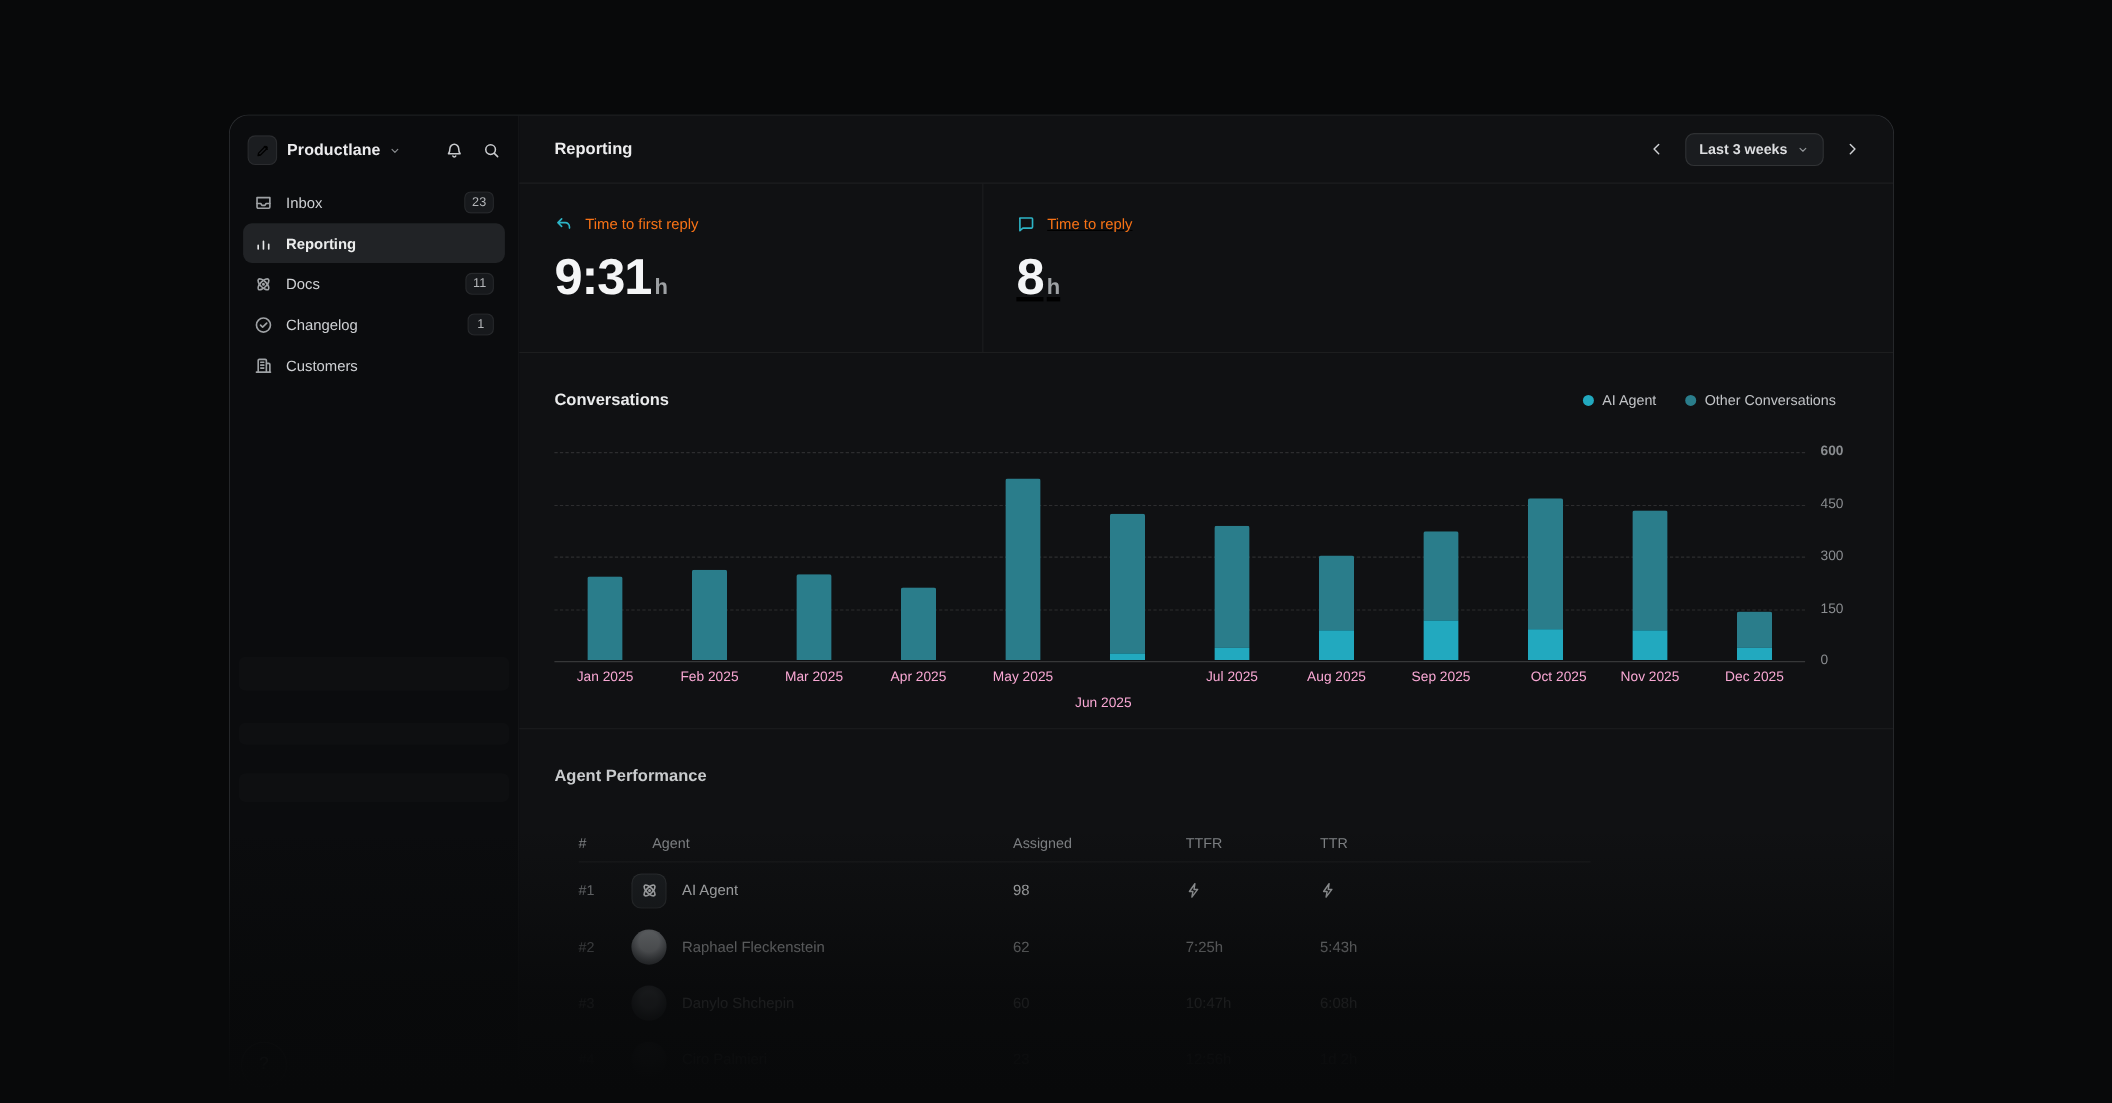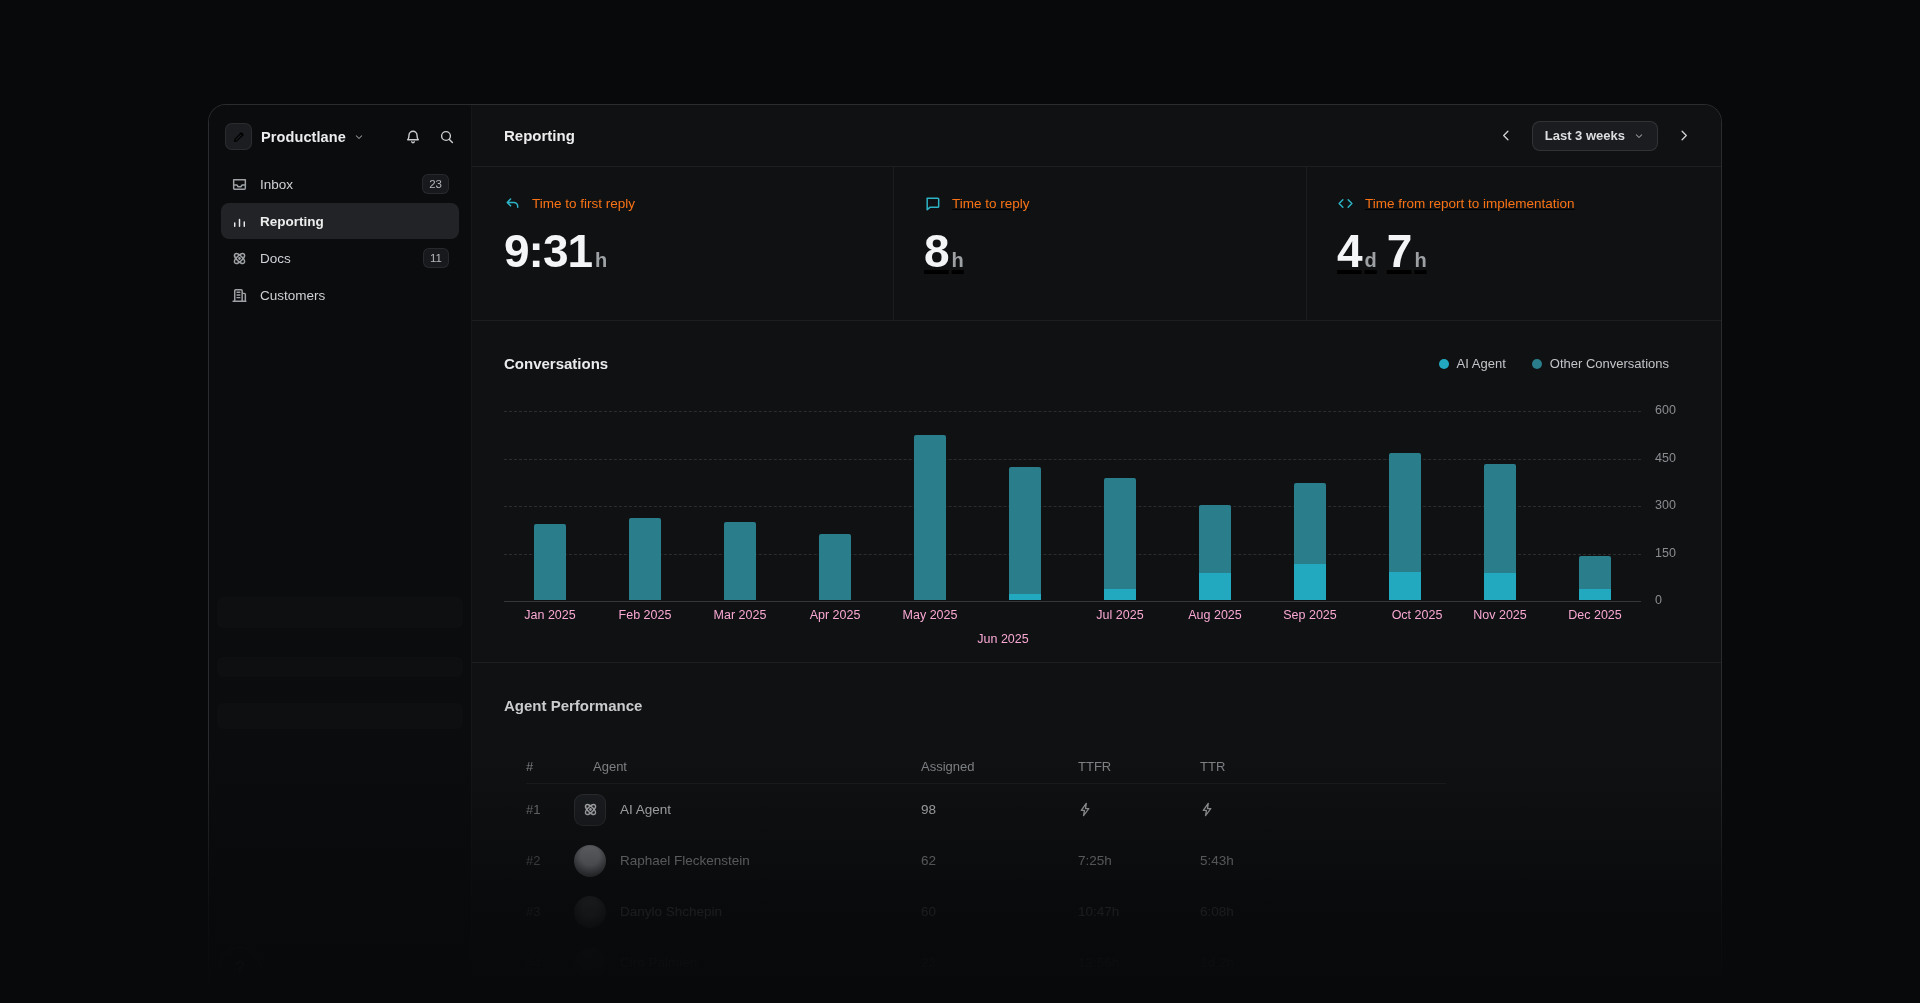--- a/index.html
+++ b/index.html
@@ -156,20 +156,30 @@
               <ellipse cx="8" cy="8" rx="6" ry="2.6" transform="rotate(-45 8 8)"></ellipse>
               <circle cx="8" cy="8" r="0.6" fill="currentColor"></circle>
             </svg>
           </span>
           <span class="lbl">Docs</span>
           <span class="badge">11</span>
         </div>
         <div class="sb-item">
           <span class="icn" style="display: flex;">
             <svg width="17" height="17" viewBox="0 0 16 16" fill="none" stroke="currentColor" stroke-width="1.4" stroke-linecap="round" stroke-linejoin="round">
+              <circle cx="8" cy="8" r="6"></circle>
+              <path d="M5.5 8l1.8 1.8L10.8 6.3"></path>
+            </svg>
+          </span>
+          <span class="lbl">Changelog</span>
+          <span class="badge">1</span>
+        </div>
+        <div class="sb-item">
+          <span class="icn" style="display: flex;">
+            <svg width="17" height="17" viewBox="0 0 16 16" fill="none" stroke="currentColor" stroke-width="1.4" stroke-linecap="round" stroke-linejoin="round">
               <path d="M3.5 13.5v-10a1 1 0 0 1 1-1h5a1 1 0 0 1 1 1v10M10.5 6h2a1 1 0 0 1 1 1v6.5M2 13.5h12M5.7 5h2.6M5.7 7.5h2.6M5.7 10h2.6"></path>
             </svg>
           </span>
           <span class="lbl">Customers</span>
         </div>
       </nav>
     <div class="sk-band" style="top:492px;height:31px"></div>
     <div class="sk-band" style="top:552px;height:20px"></div>
     <div class="sk-band" style="top:598px;height:26px"></div>
   </aside>
@@ -215,31 +225,20 @@
           <div class="m-top">
             <span class="micn" style="display: flex;">
               <svg width="17" height="17" viewBox="0 0 16 16" fill="none" stroke="currentColor" stroke-width="1.4" stroke-linecap="round" stroke-linejoin="round">
                 <path d="M3 3h10a.8.8 0 0 1 .8.8v7a.8.8 0 0 1-.8.8H5.5L3 13.8V3.8A.8.8 0 0 1 3 3z"></path>
               </svg>
             </span>
             <span class="m-label">Time to reply</span>
           </div>
           <div class="m-val"><span>8</span><span class="unit">h</span></div>
         </div>
-        <div class="metric">
-          <div class="m-top">
-            <span class="micn" style="display: flex;">
-              <svg width="17" height="17" viewBox="0 0 16 16" fill="none" stroke="currentColor" stroke-width="1.4" stroke-linecap="round" stroke-linejoin="round">
-                <path d="M5.5 4.5L2 8l3.5 3.5M10.5 4.5L14 8l-3.5 3.5"></path>
-              </svg>
-            </span>
-            <span class="m-label">Time from report to implementation</span>
-          </div>
-          <div class="m-val"><span>4</span><span class="unit">d</span><span>7</span><span class="unit">h</span></div>
-        </div>
       </section>
 
     <section class="conv">
       <div class="conv-head">
         <h2>Conversations</h2>
         <div class="legend" id="legend">
             <div class="leg-item">
               <span class="dot" style="background: rgb(34, 169, 191);"></span>
               <span>AI Agent</span>
             </div>
@@ -252,21 +251,21 @@
       <div class="plot" id="plot">
           <div class="gridline zero" style="top: 190px;"></div>
           <div class="ylab" style="top: 182px;">0</div>
           <div class="gridline" style="top: 142.5px;"></div>
           <div class="ylab" style="top: 134.5px;">150</div>
           <div class="gridline" style="top: 95px;"></div>
           <div class="ylab" style="top: 87px;">300</div>
           <div class="gridline" style="top: 47.5px;"></div>
           <div class="ylab" style="top: 39.5px;">450</div>
           <div class="gridline" style="top: 0px;"></div>
-          <div class="ylab" style="top: -8px;">600</div>
+          <div class="ylab" style="top: -8px; font-weight: bold;">600</div>
           <div class="bar" style="left: 30px;">
             <div class="seg-other" style="height: 76px;"></div>
           </div>
           <div class="xlab" style="left: 1px;">Jan 2025</div>
           <div class="bar" style="left: 125px;">
             <div class="seg-other" style="height: 82.3333px;"></div>
           </div>
           <div class="xlab" style="left: 96px;">Feb 2025</div>
           <div class="bar" style="left: 220px;">
             <div class="seg-other" style="height: 77.5833px;"></div>

